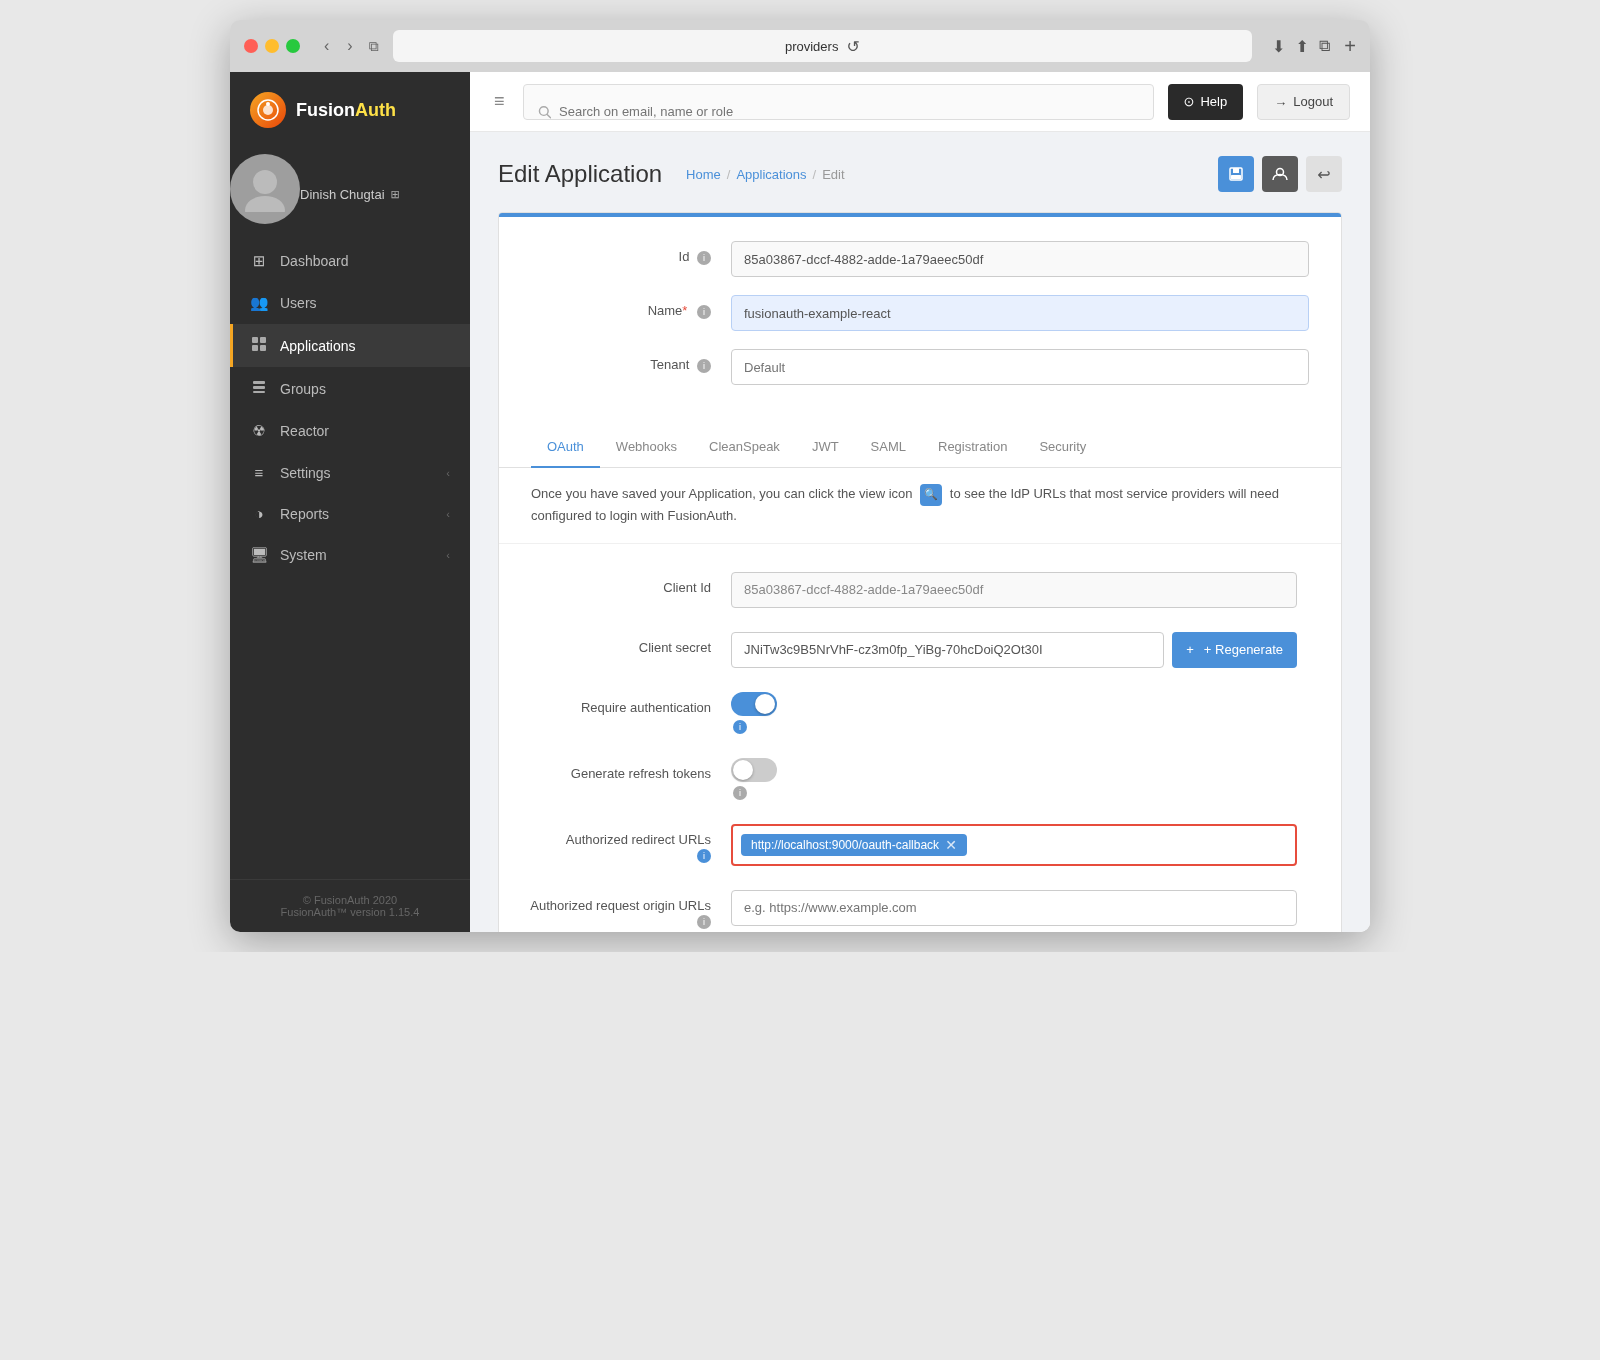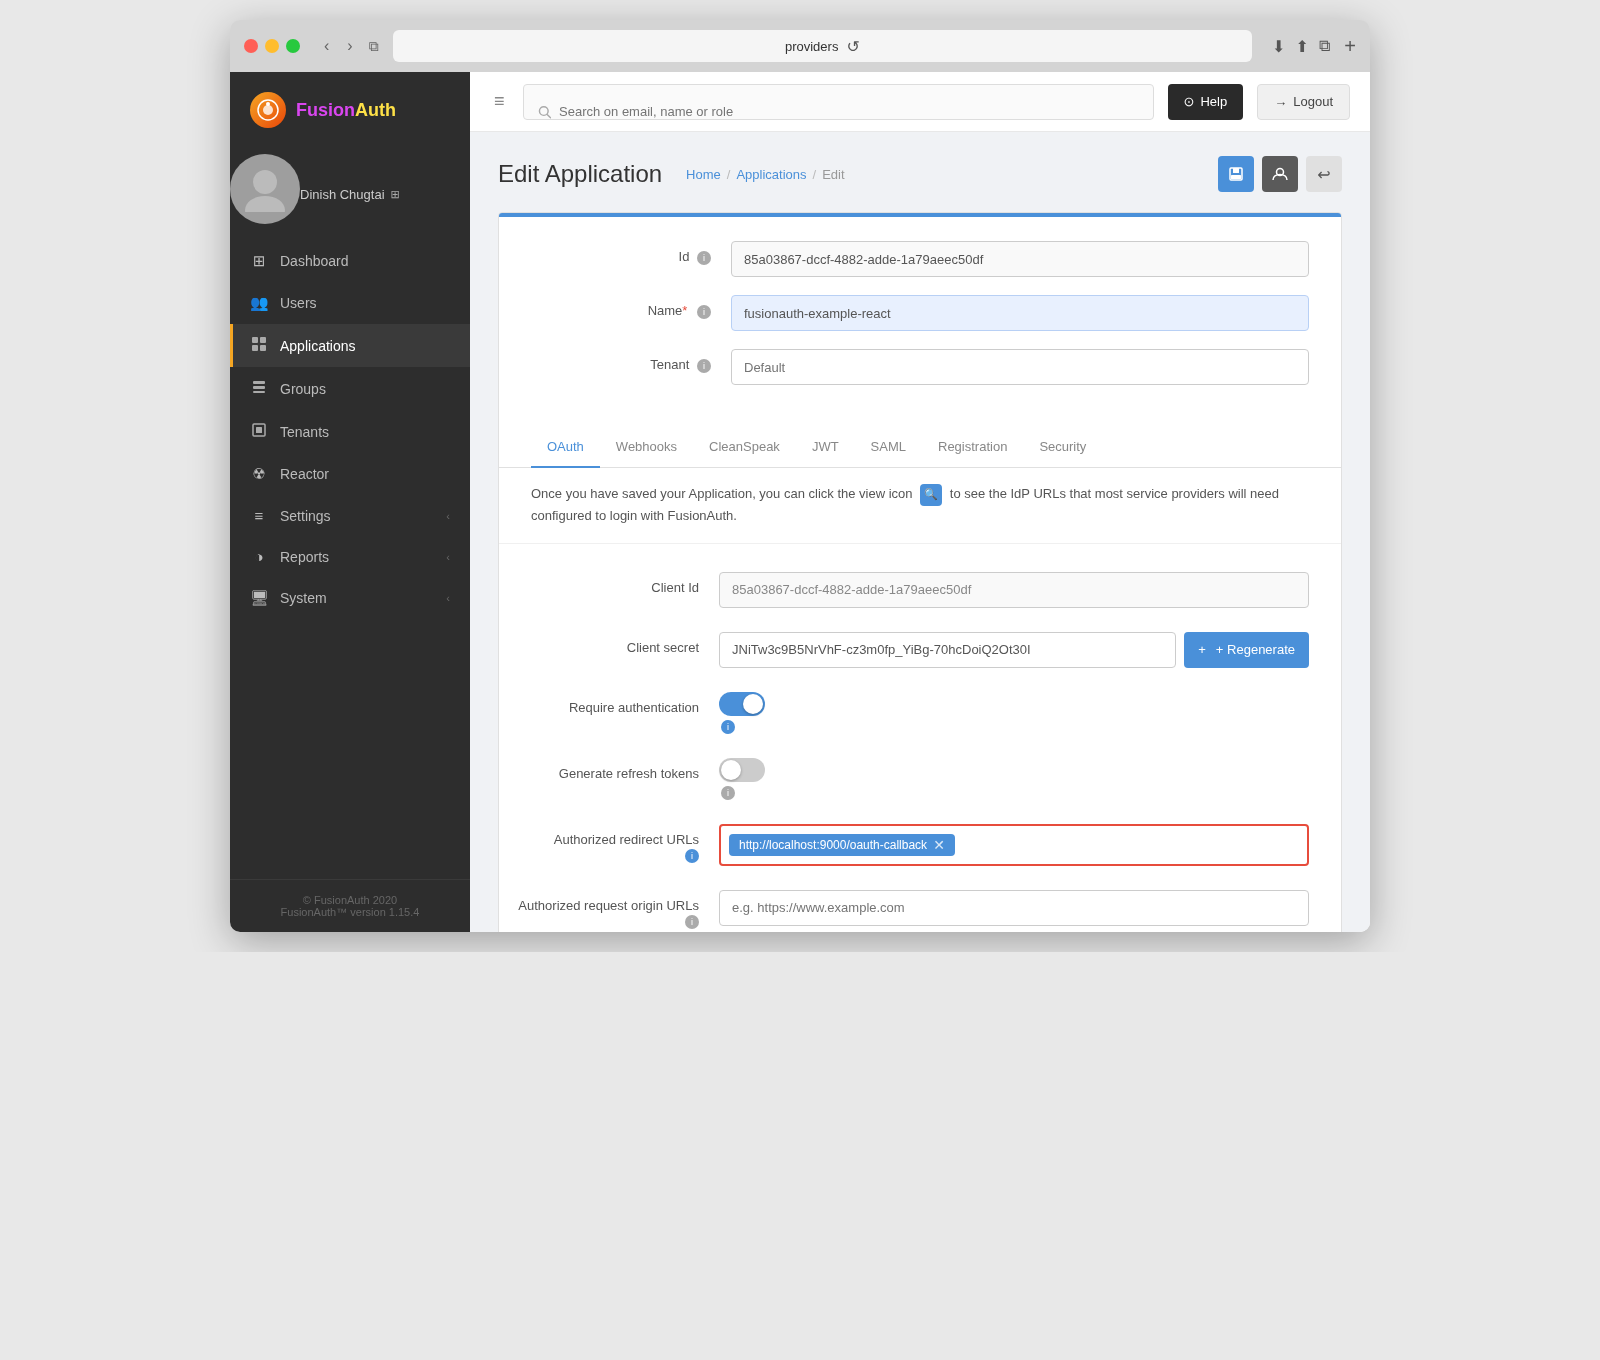--- a/index.html
+++ b/index.html
@@ -75,21 +75,21 @@
       align-items: center;
       gap: 10px;
     }
     .logo-icon {
       width: 36px; height: 36px; border-radius: 50%;
       background: linear-gradient(135deg, #f5a623, #e8460a);
       display: flex; align-items: center; justify-content: center;
       font-size: 14px; color: #fff; font-weight: bold;
     }
     .logo-text { color: #f5a623; font-size: 18px; font-weight: 600; }
-    .logo-text span { color: #d946ef; }
+    .logo-text span { color: #ffffff; }
     .sidebar-avatar {
       display: flex; align-items: center;
       padding: 10px 0 16px;
     }
     .avatar-placeholder {
       width: 70px; height: 70px; border-radius: 50%;
       background: #9e9e9e;
       display: flex; align-items: center; justify-content: center;
       font-size: 28px; color: #fff;
     }
@@ -239,21 +239,21 @@
       line-height: 1.6;
       border-bottom: 1px solid #f0f0f0;
     }
     .info-notice .view-icon {
       display: inline-flex; align-items: center; justify-content: center;
       width: 22px; height: 22px; background: #4a90d9; border-radius: 4px;
       color: #fff; font-size: 11px; margin: 0 4px;
     }
 
     
-    .oauth-form { padding: 20px 0; }
+    .oauth-form { padding: 20px 12px; }
 
     .field-row {
       display: flex; align-items: flex-start;
       padding: 8px 32px 8px 0;
       margin-bottom: 8px;
     }
     .field-label {
       width: 220px; flex-shrink: 0;
       font-size: 13px; color: #555;
       padding-top: 8px;
@@ -394,29 +394,20 @@
         </div>
         <div class="sidebar-item">
           <span class="sidebar-item-icon">
             <svg width="16" height="16" viewBox="0 0 16 16" fill="none">
               <rect x="2" y="2" width="12" height="3" rx="1" fill="#aaa"></rect>
               <rect x="2" y="7" width="12" height="3" rx="1" fill="#aaa"></rect>
               <rect x="2" y="12" width="12" height="2" rx="1" fill="#aaa"></rect>
             </svg>
           </span>
           <span class="sidebar-item-label">Groups</span>
-        </div>
-        <div class="sidebar-item">
-          <span class="sidebar-item-icon">
-            <svg width="16" height="16" viewBox="0 0 16 16" fill="none">
-              <rect x="2" y="2" width="12" height="12" rx="1" stroke="#aaa" stroke-width="1.5" fill="none"></rect>
-              <rect x="5" y="5" width="6" height="6" rx="0.5" fill="#aaa"></rect>
-            </svg>
-          </span>
-          <span class="sidebar-item-label">Tenants</span>
         </div>
         <div class="sidebar-item">
           <span class="sidebar-item-icon">☢</span>
           <span class="sidebar-item-label">Reactor</span>
         </div>
         <div class="sidebar-item">
           <span class="sidebar-item-icon">≡</span>
           <span class="sidebar-item-label">Settings</span>
           <span class="sidebar-item-arrow">‹</span>
         </div>

